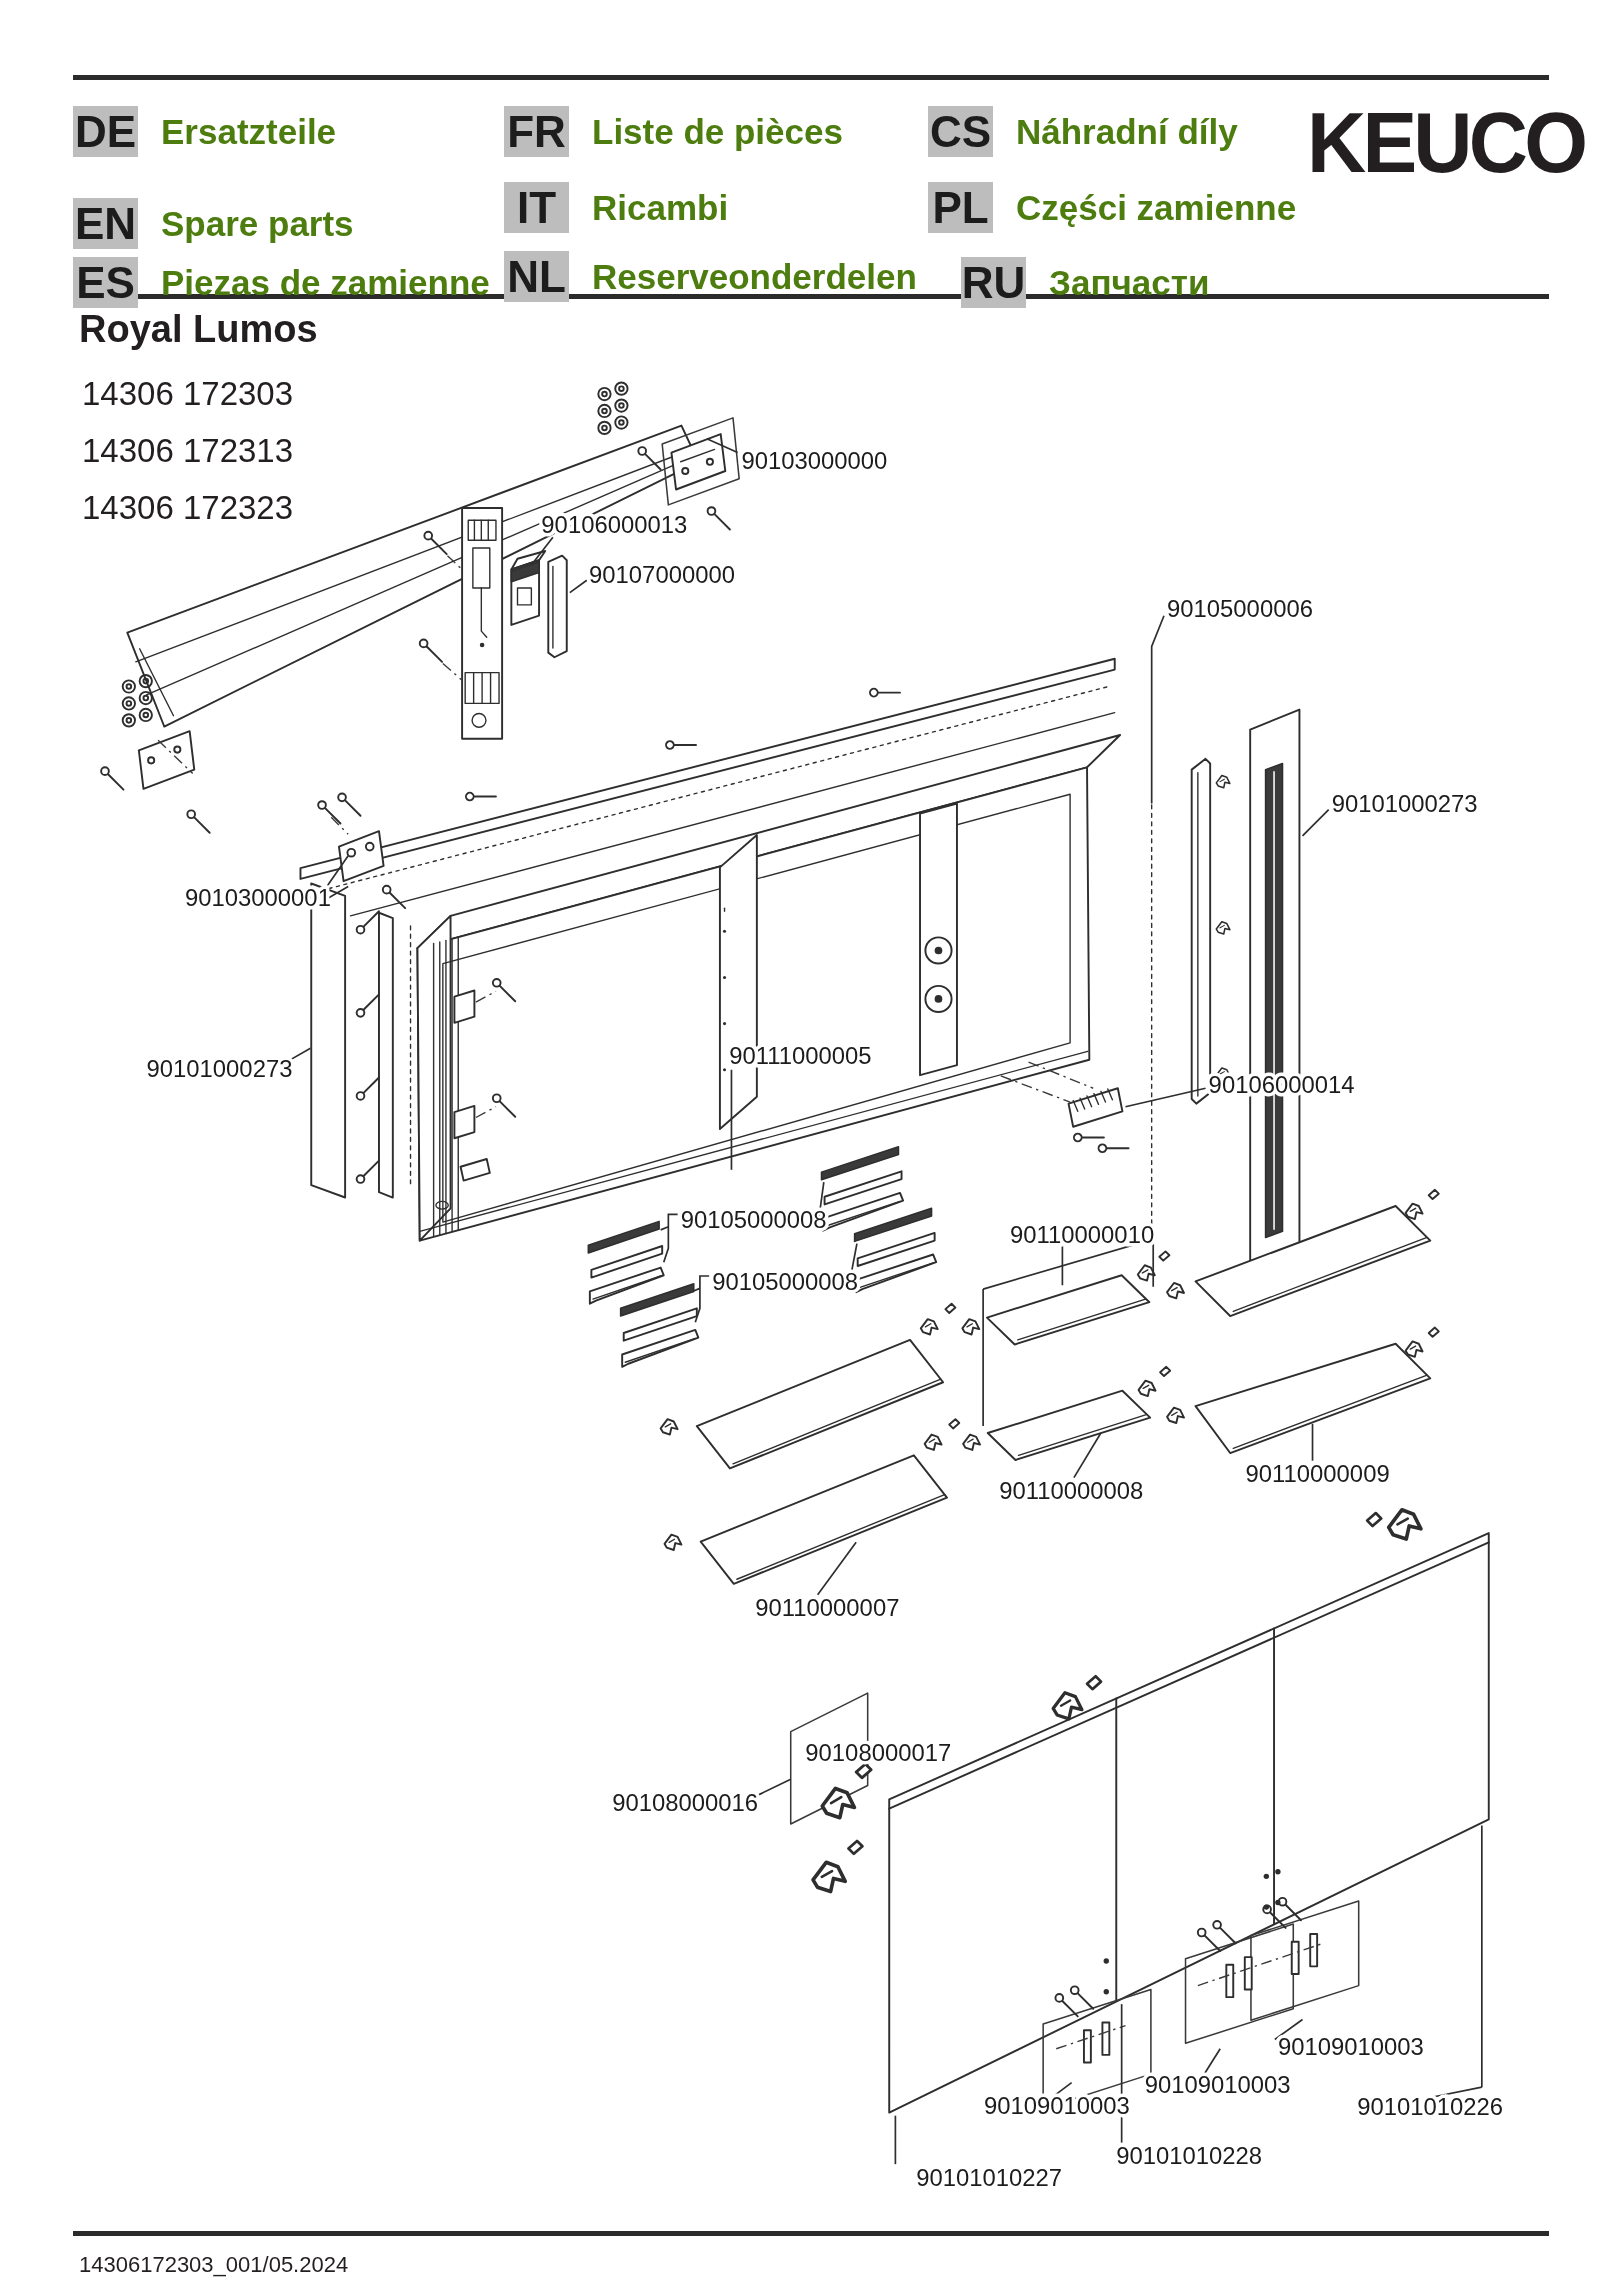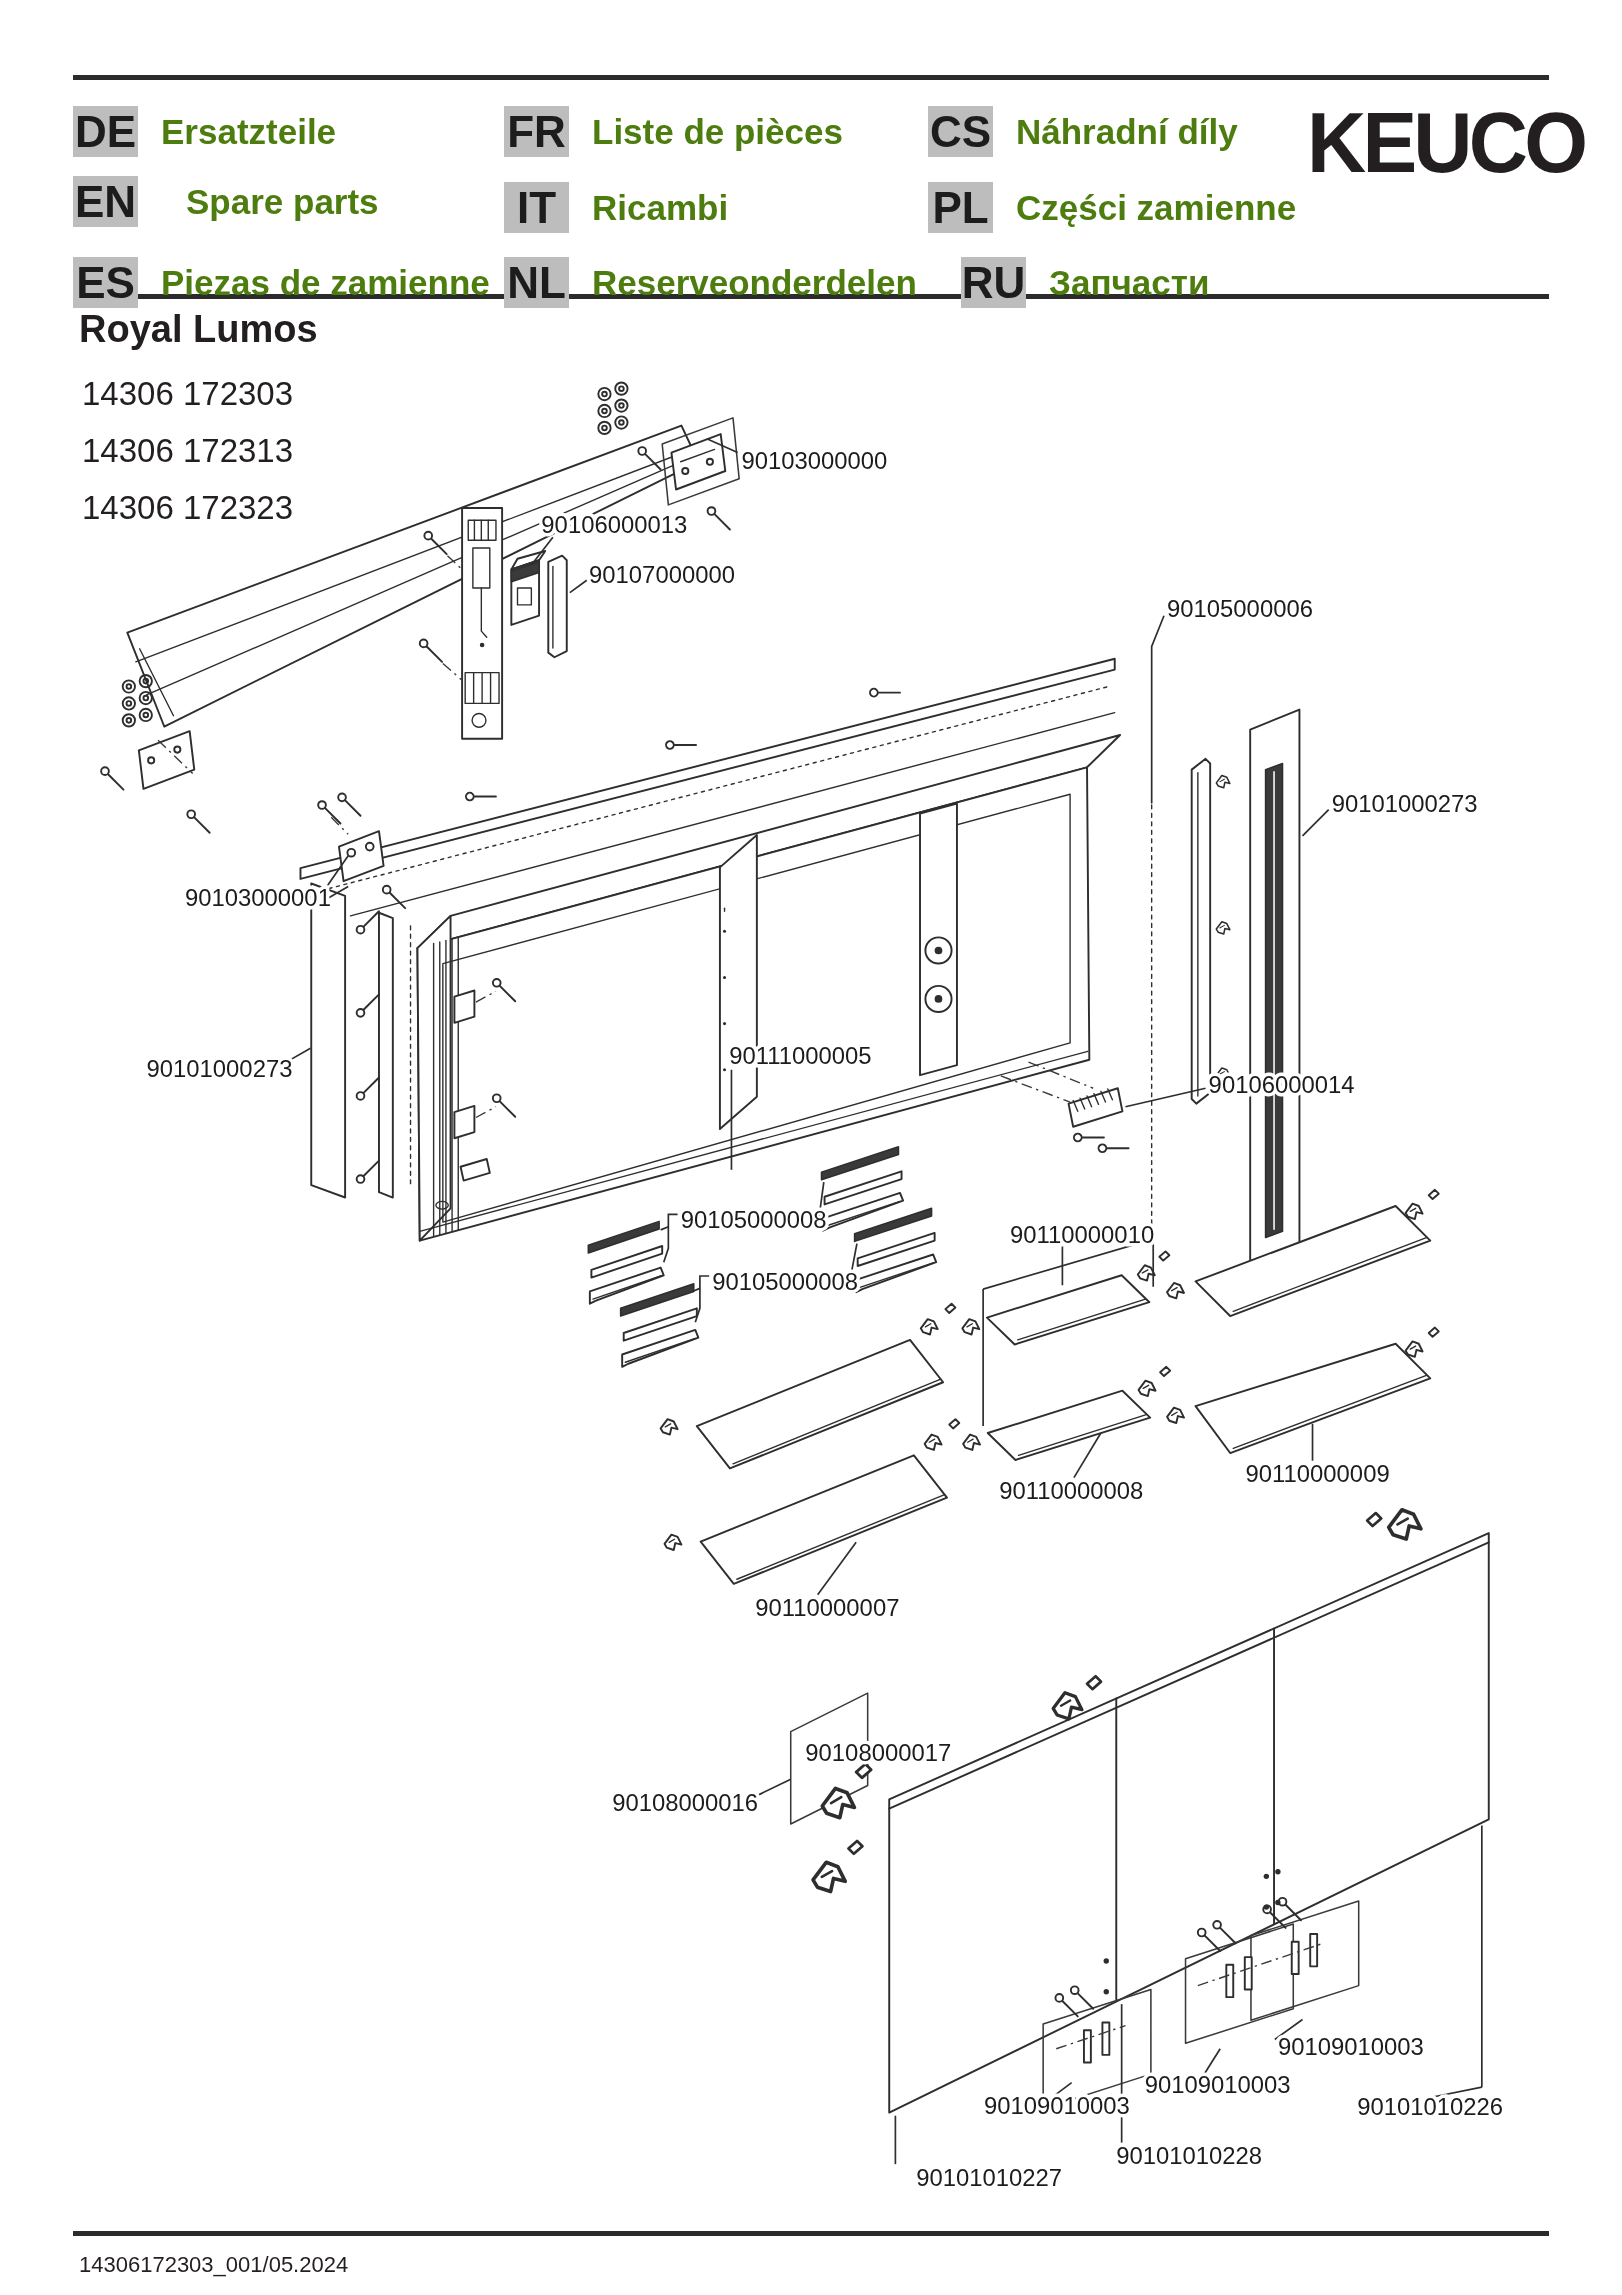--- a/index.html
+++ b/index.html
@@ -31,37 +31,37 @@
 
 <div class="rule" id="rule-top"></div>
 <div class="rule" id="rule-mid"></div>
 <div class="rule" id="rule-bottom"></div>
 
 <div id="lang-layer">
     <div class="lang-item" style="left: 73px; top: 106px;">
       <span class="lang-badge">DE</span>
       <span class="lang-label">Ersatzteile</span>
     </div>
-    <div class="lang-item" style="left: 73px; top: 176px; gap: 25px;">
+    <div class="lang-item" style="left: 73px; top: 198px;">
       <span class="lang-badge">EN</span>
       <span class="lang-label">Spare parts</span>
     </div>
     <div class="lang-item" style="left: 73px; top: 257px;">
       <span class="lang-badge">ES</span>
       <span class="lang-label">Piezas de zamienne</span>
     </div>
     <div class="lang-item" style="left: 504px; top: 106px;">
       <span class="lang-badge">FR</span>
       <span class="lang-label">Liste de pièces</span>
     </div>
     <div class="lang-item" style="left: 504px; top: 182px;">
       <span class="lang-badge">IT</span>
       <span class="lang-label">Ricambi</span>
     </div>
-    <div class="lang-item" style="left: 504px; top: 257px;">
+    <div class="lang-item" style="left: 504px; top: 251px;">
       <span class="lang-badge">NL</span>
       <span class="lang-label">Reserveonderdelen</span>
     </div>
     <div class="lang-item" style="left: 928px; top: 106px;">
       <span class="lang-badge">CS</span>
       <span class="lang-label">Náhradní díly</span>
     </div>
     <div class="lang-item" style="left: 928px; top: 182px; text-align: center;">
       <span class="lang-badge">PL</span>
       <span class="lang-label">Części zamienne</span>

